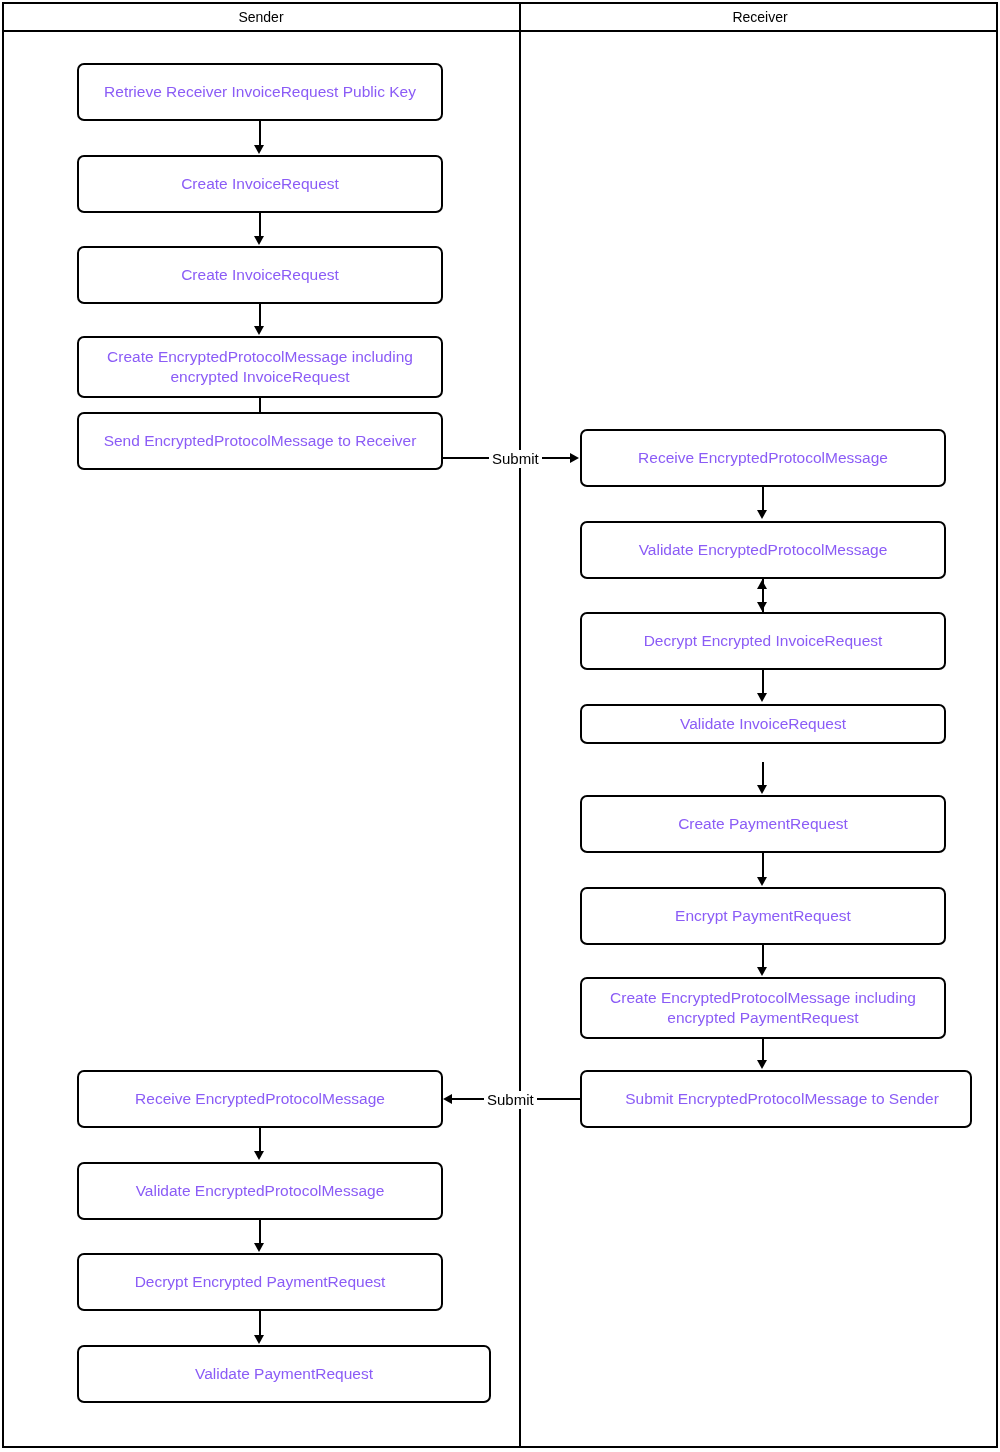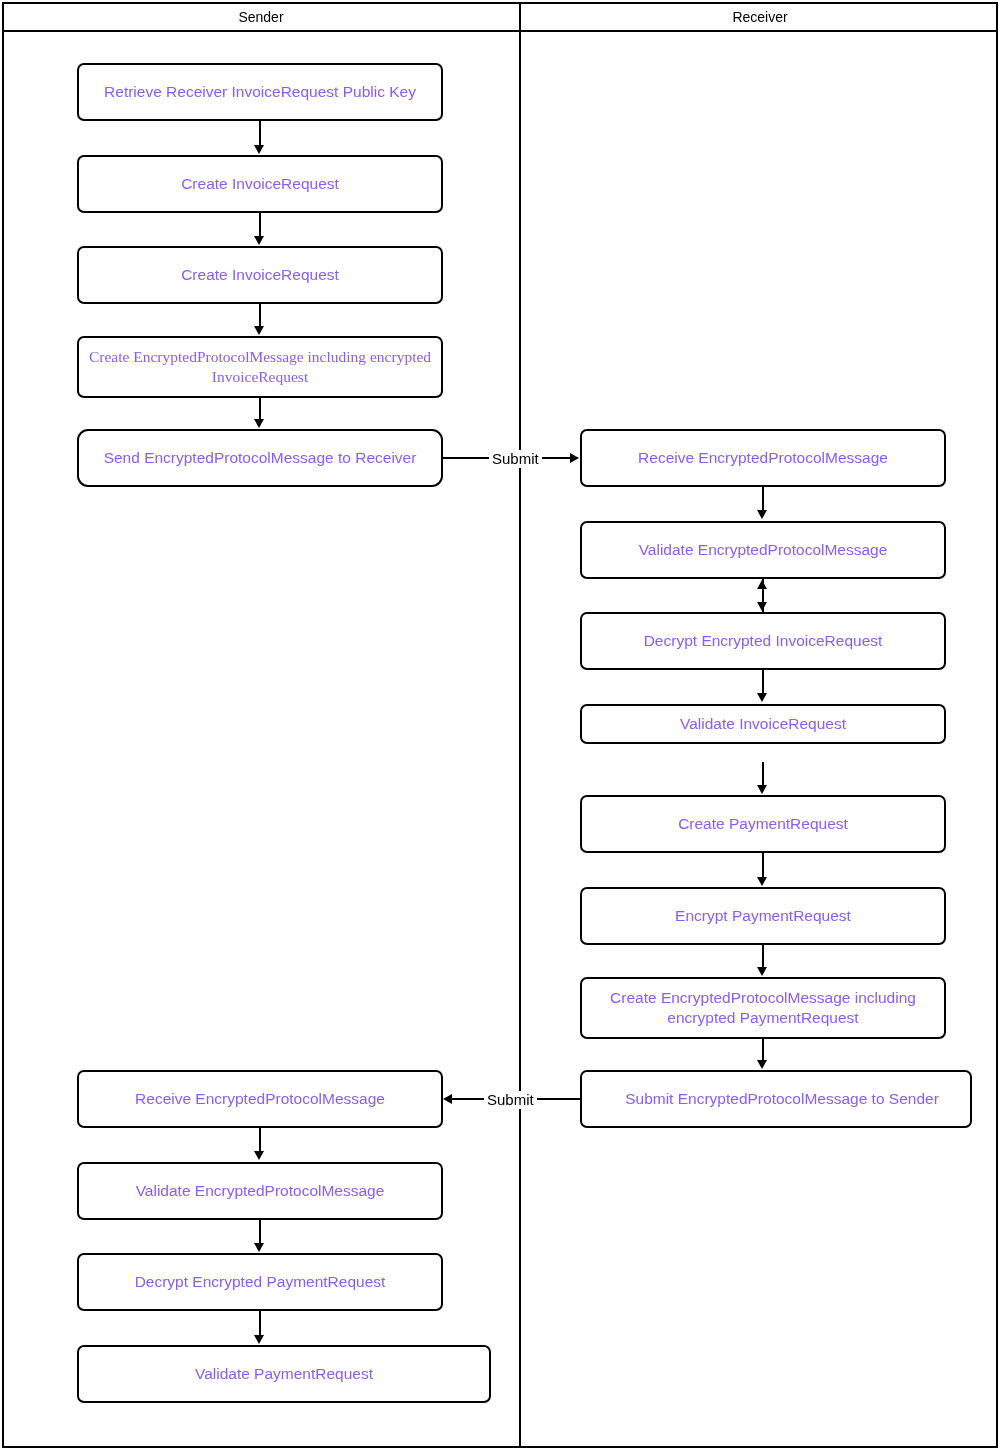--- a/index.html
+++ b/index.html
@@ -159,25 +159,25 @@
   </div>
 
   <div class="node" style="left:77px; top:155px; width:366px; height:58px;">
     <span class="node-label">Create InvoiceRequest</span>
   </div>
 
   <div class="node" style="left:77px; top:246px; width:366px; height:58px;">
     <span class="node-label">Create InvoiceRequest</span>
   </div>
 
-  <div class="node" style="left:77px; top:336px; width:366px; height:62px;font-family:Liberation Serif, serif;">
+  <div class="node" style="left:77px; top:336px; width:366px; height:62px;">
     <span class="node-label">Create EncryptedProtocolMessage including encrypted InvoiceRequest</span>
   </div>
 
-  <div class="node" style="left:77px; top:429px; width:366px; height:58px;border-radius:11px;">
+  <div class="node" style="left:77px; top:412px; width:366px; height:58px;">
     <span class="node-label">Send EncryptedProtocolMessage to Receiver</span>
   </div>
 
   <div class="node" style="left:580px; top:429px; width:366px; height:58px;">
     <span class="node-label">Receive EncryptedProtocolMessage</span>
   </div>
 
   <div class="node" style="left:580px; top:521px; width:366px; height:58px;">
     <span class="node-label">Validate EncryptedProtocolMessage</span>
   </div>

